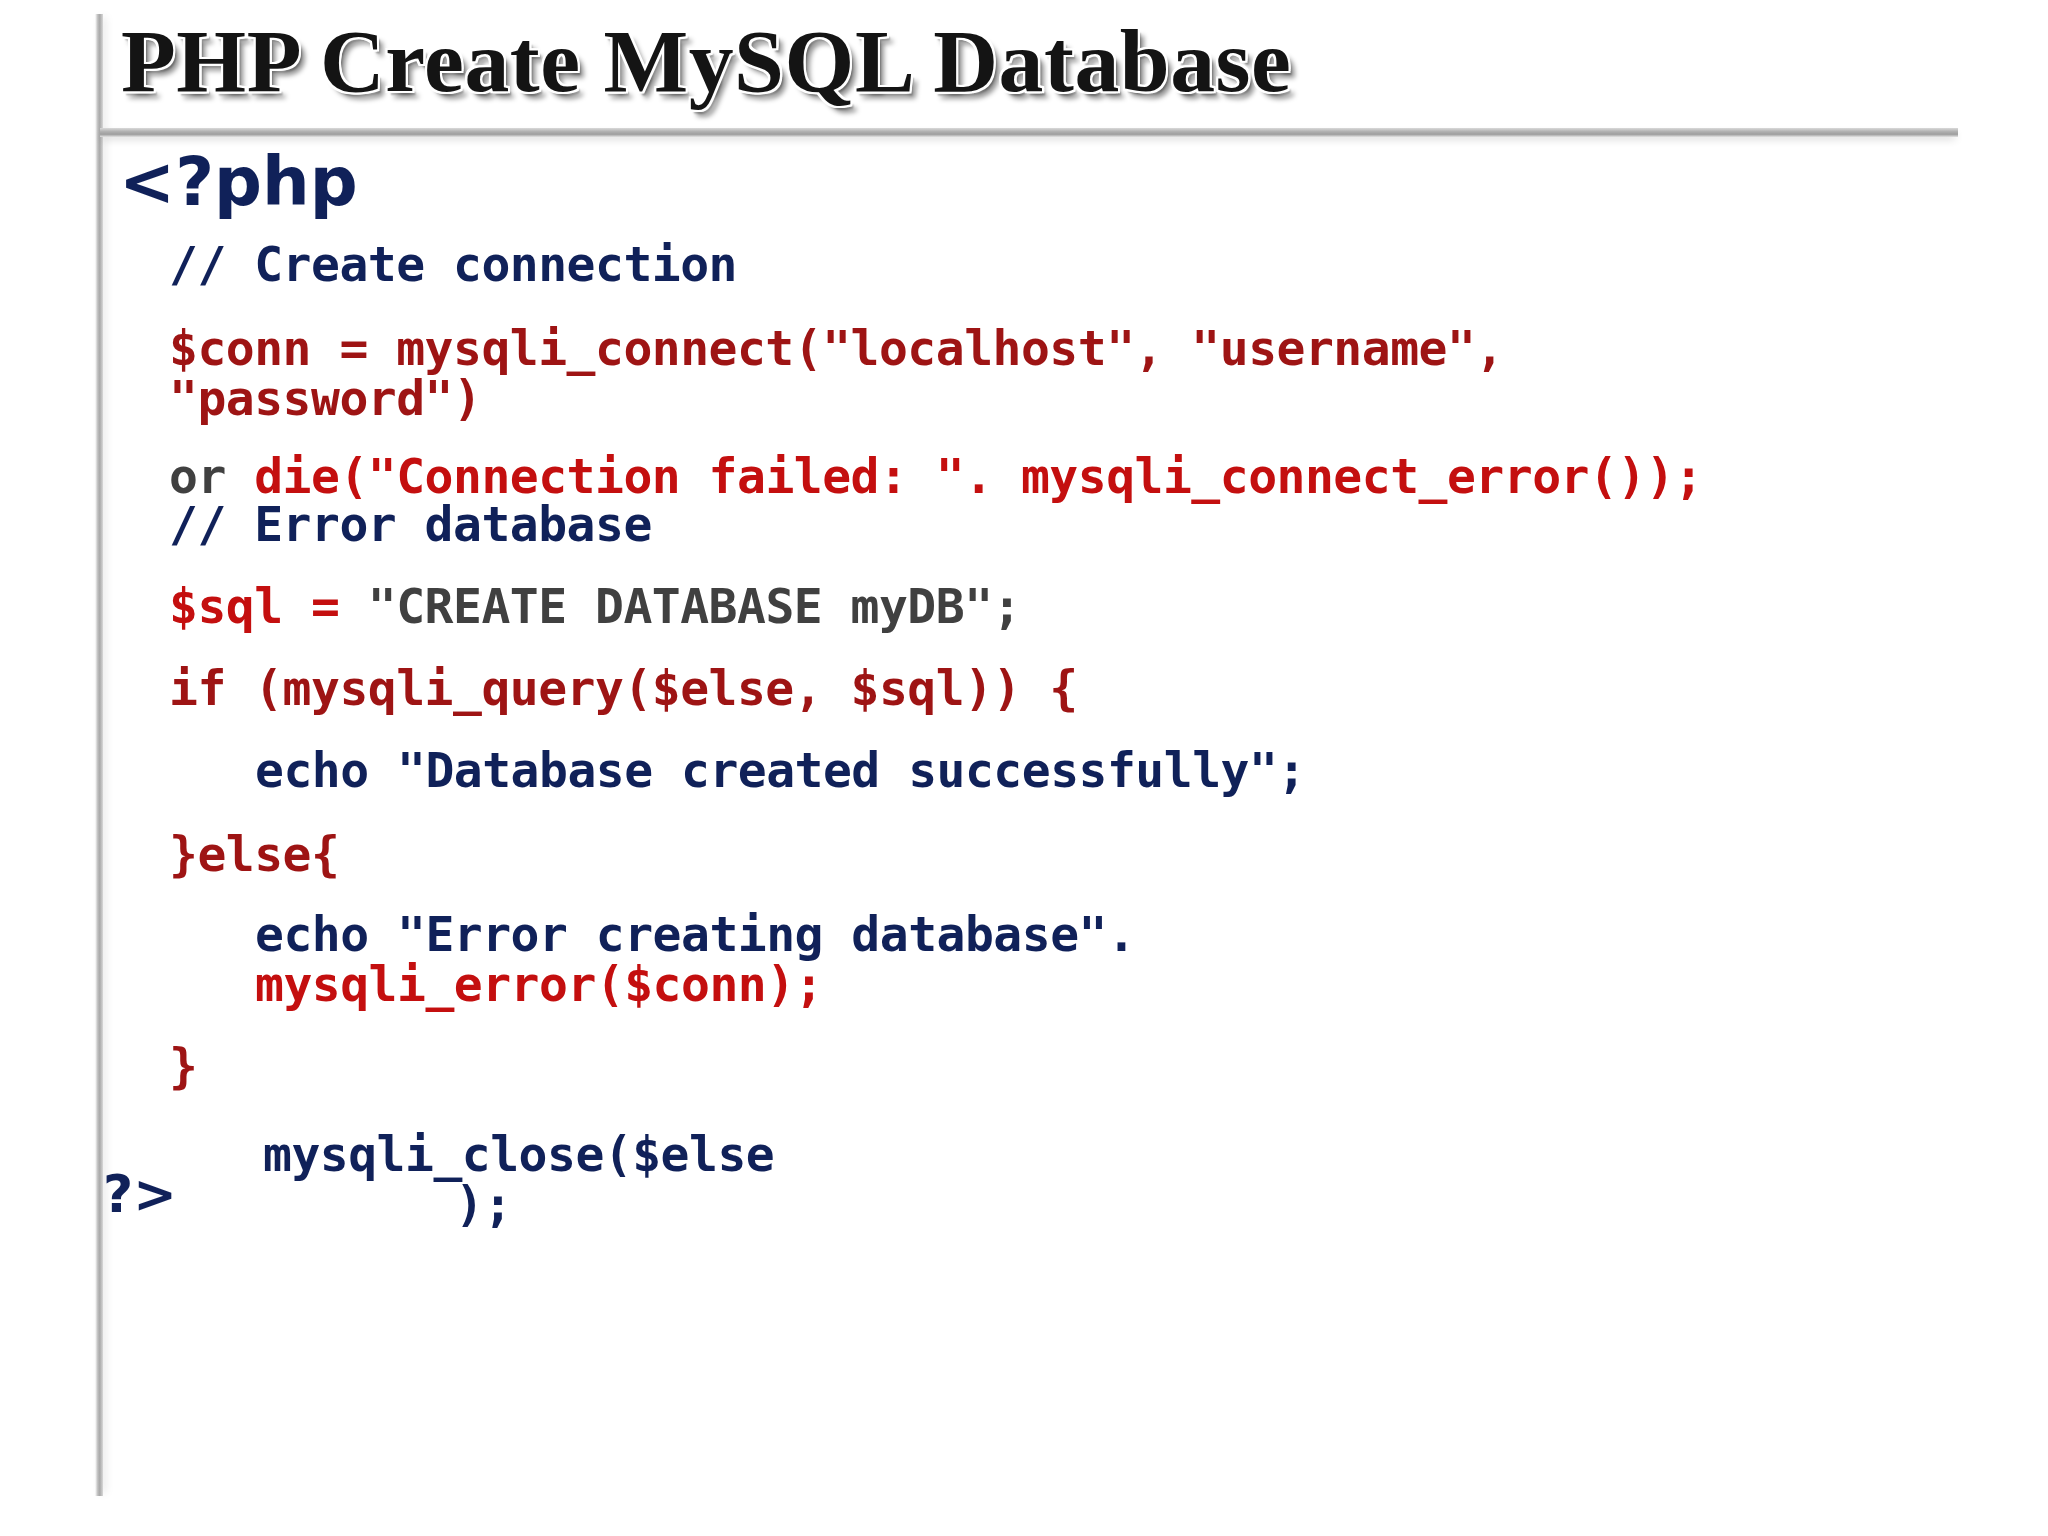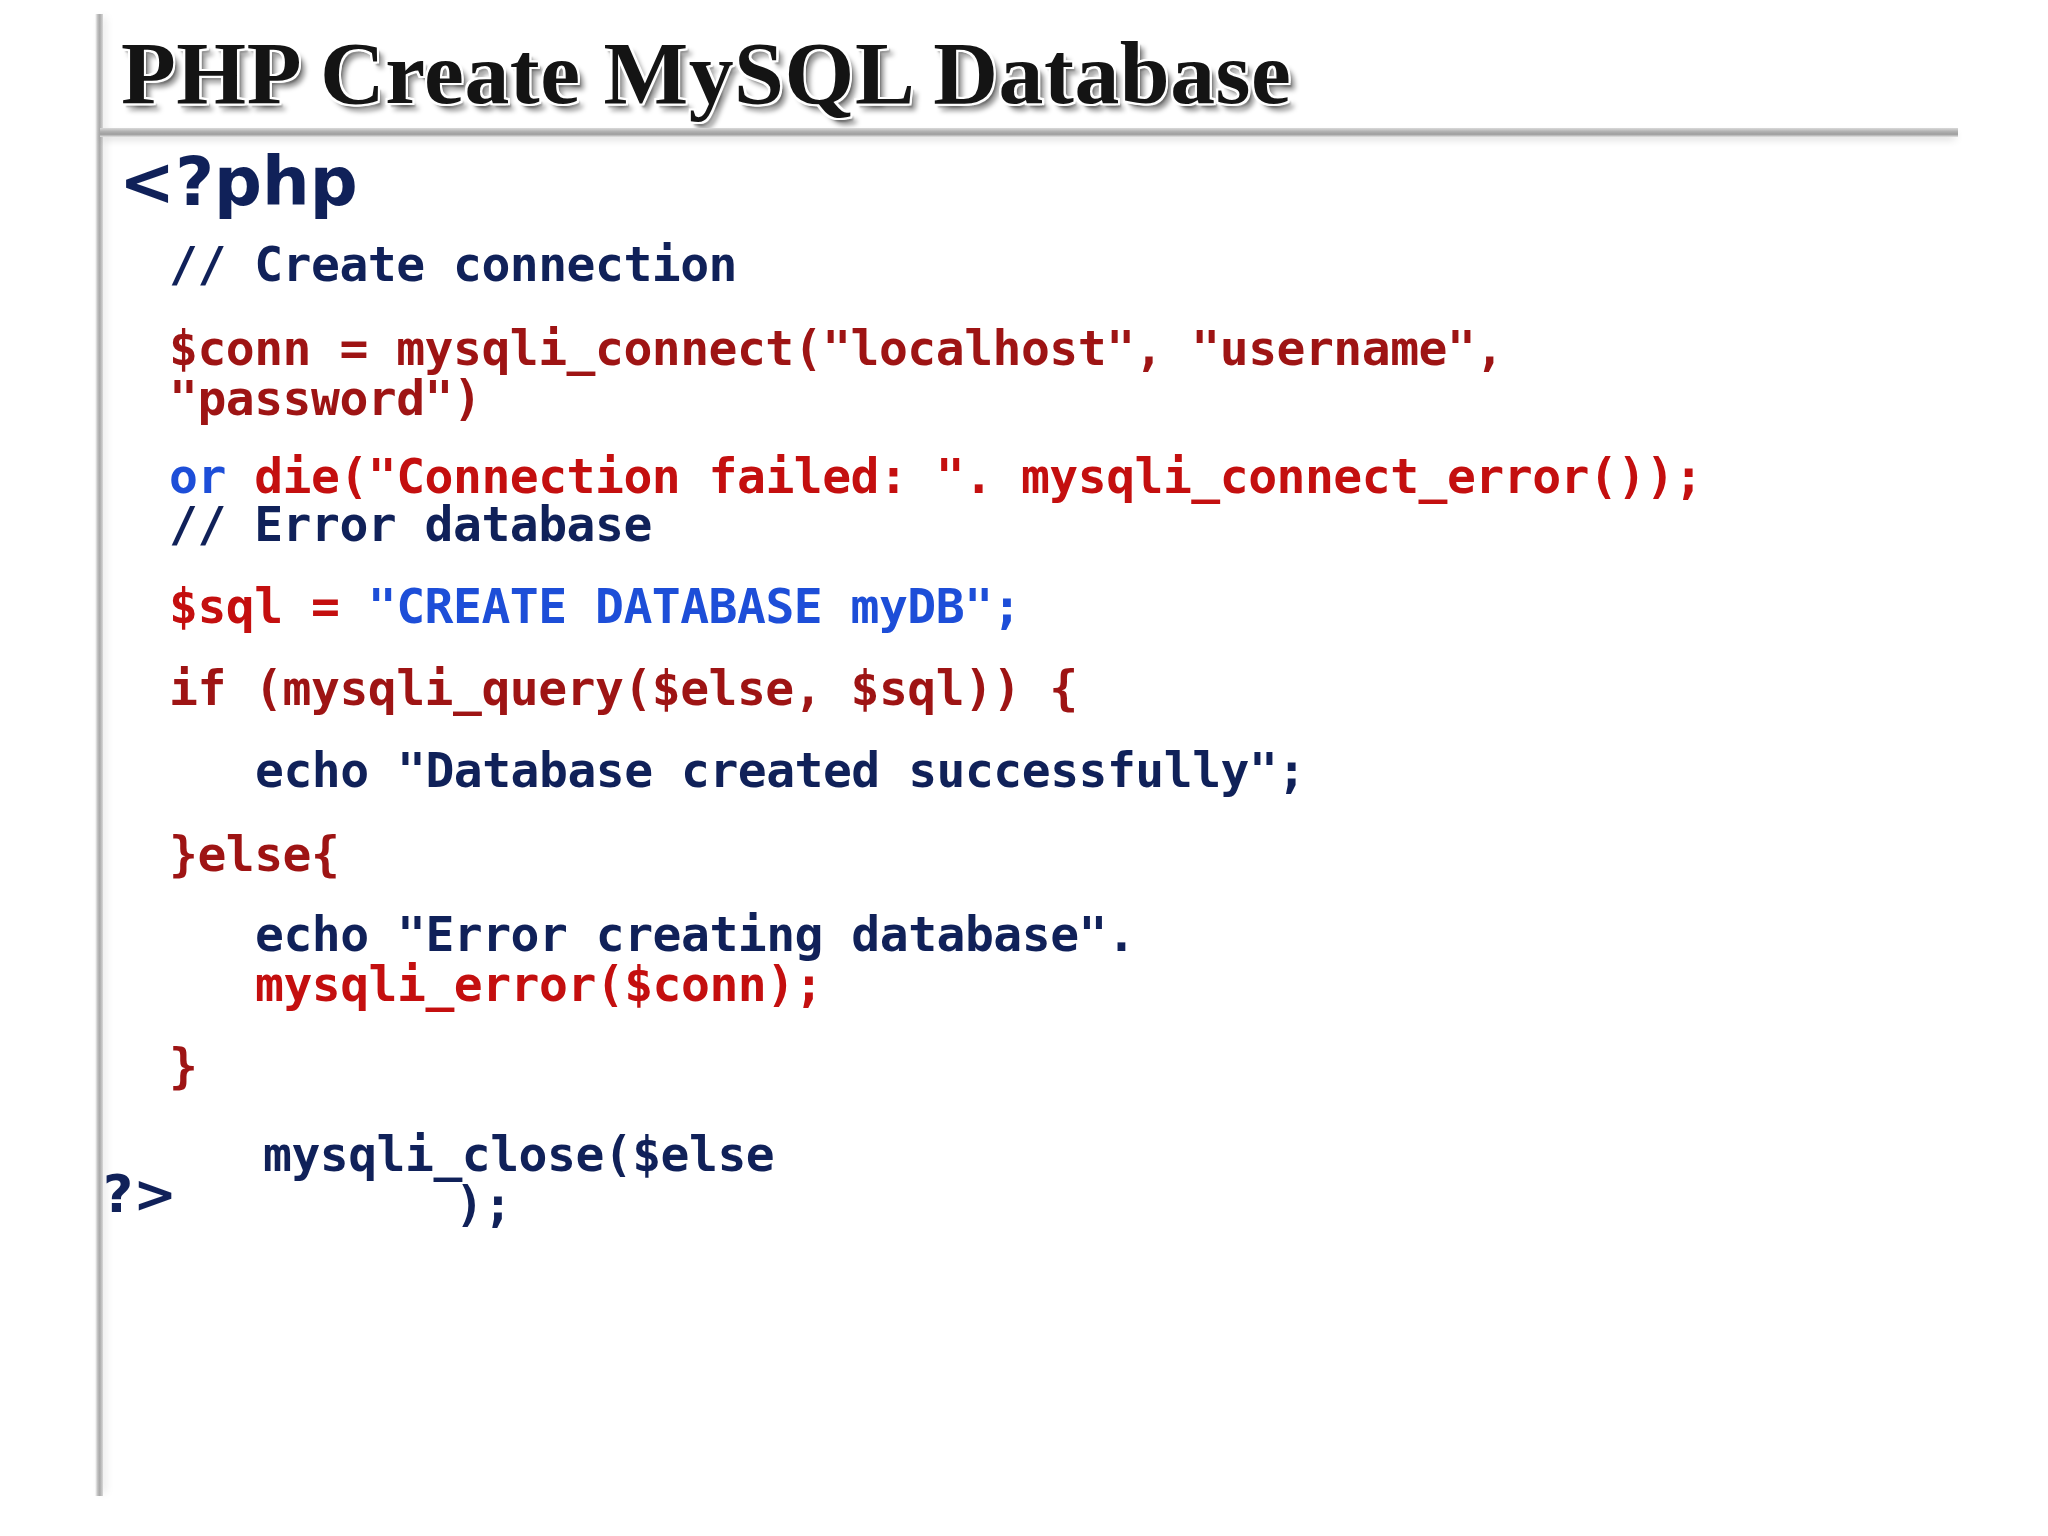--- a/index.html
+++ b/index.html
@@ -30,21 +30,21 @@
     width: 8px;
     height: 1482px;
     background: linear-gradient(to right, #ffffff 0%, #bdbdbd 35%, #a8a8a8 60%, #d8d8d8 100%);
     box-shadow: 4px 0 9px -3px rgba(0,0,0,0.28);
   }
 
   
   .title-band {
     position: absolute;
     left: 103px;
-    top: 14px;
+    top: 2px;
     width: 1850px;
     height: 132px;
   }
   .title-text {
     position: absolute;
     left: 18px;
     top: 6px;
     font-family: "Liberation Serif", "DejaVu Serif", serif;
     font-weight: bold;
     font-size: 88px;
@@ -97,21 +97,21 @@
     letter-spacing: -0.5px;
   }
   .line.sans {
     font-family: "DejaVu Sans", "Liberation Sans", sans-serif;
     letter-spacing: 0px;
   }
 
   .navy    { color: #102159; }
   .darkred { color: #9e1414; }
   .red     { color: #c40f0f; }
-  .black   { color: #1d4ed8; }
+  .black   { color: #404040; }
 
   
   .l-open      { left: 16px;   top: 6px;    font-size: 67px; }
   .l-c1        { left: 66px;  top: 88px;   }
   .l-conn-a    { left: 66px;  top: 172px;  }
   .l-conn-b    { left: 66px;  top: 222px;  }
   .l-ordie     { left: 66px;  top: 300px;  }
   .l-c2        { left: 66px;  top: 348px;  }
   .l-sql       { left: 66px;  top: 430px;  }
   .l-if        { left: 66px;  top: 512px;  }

